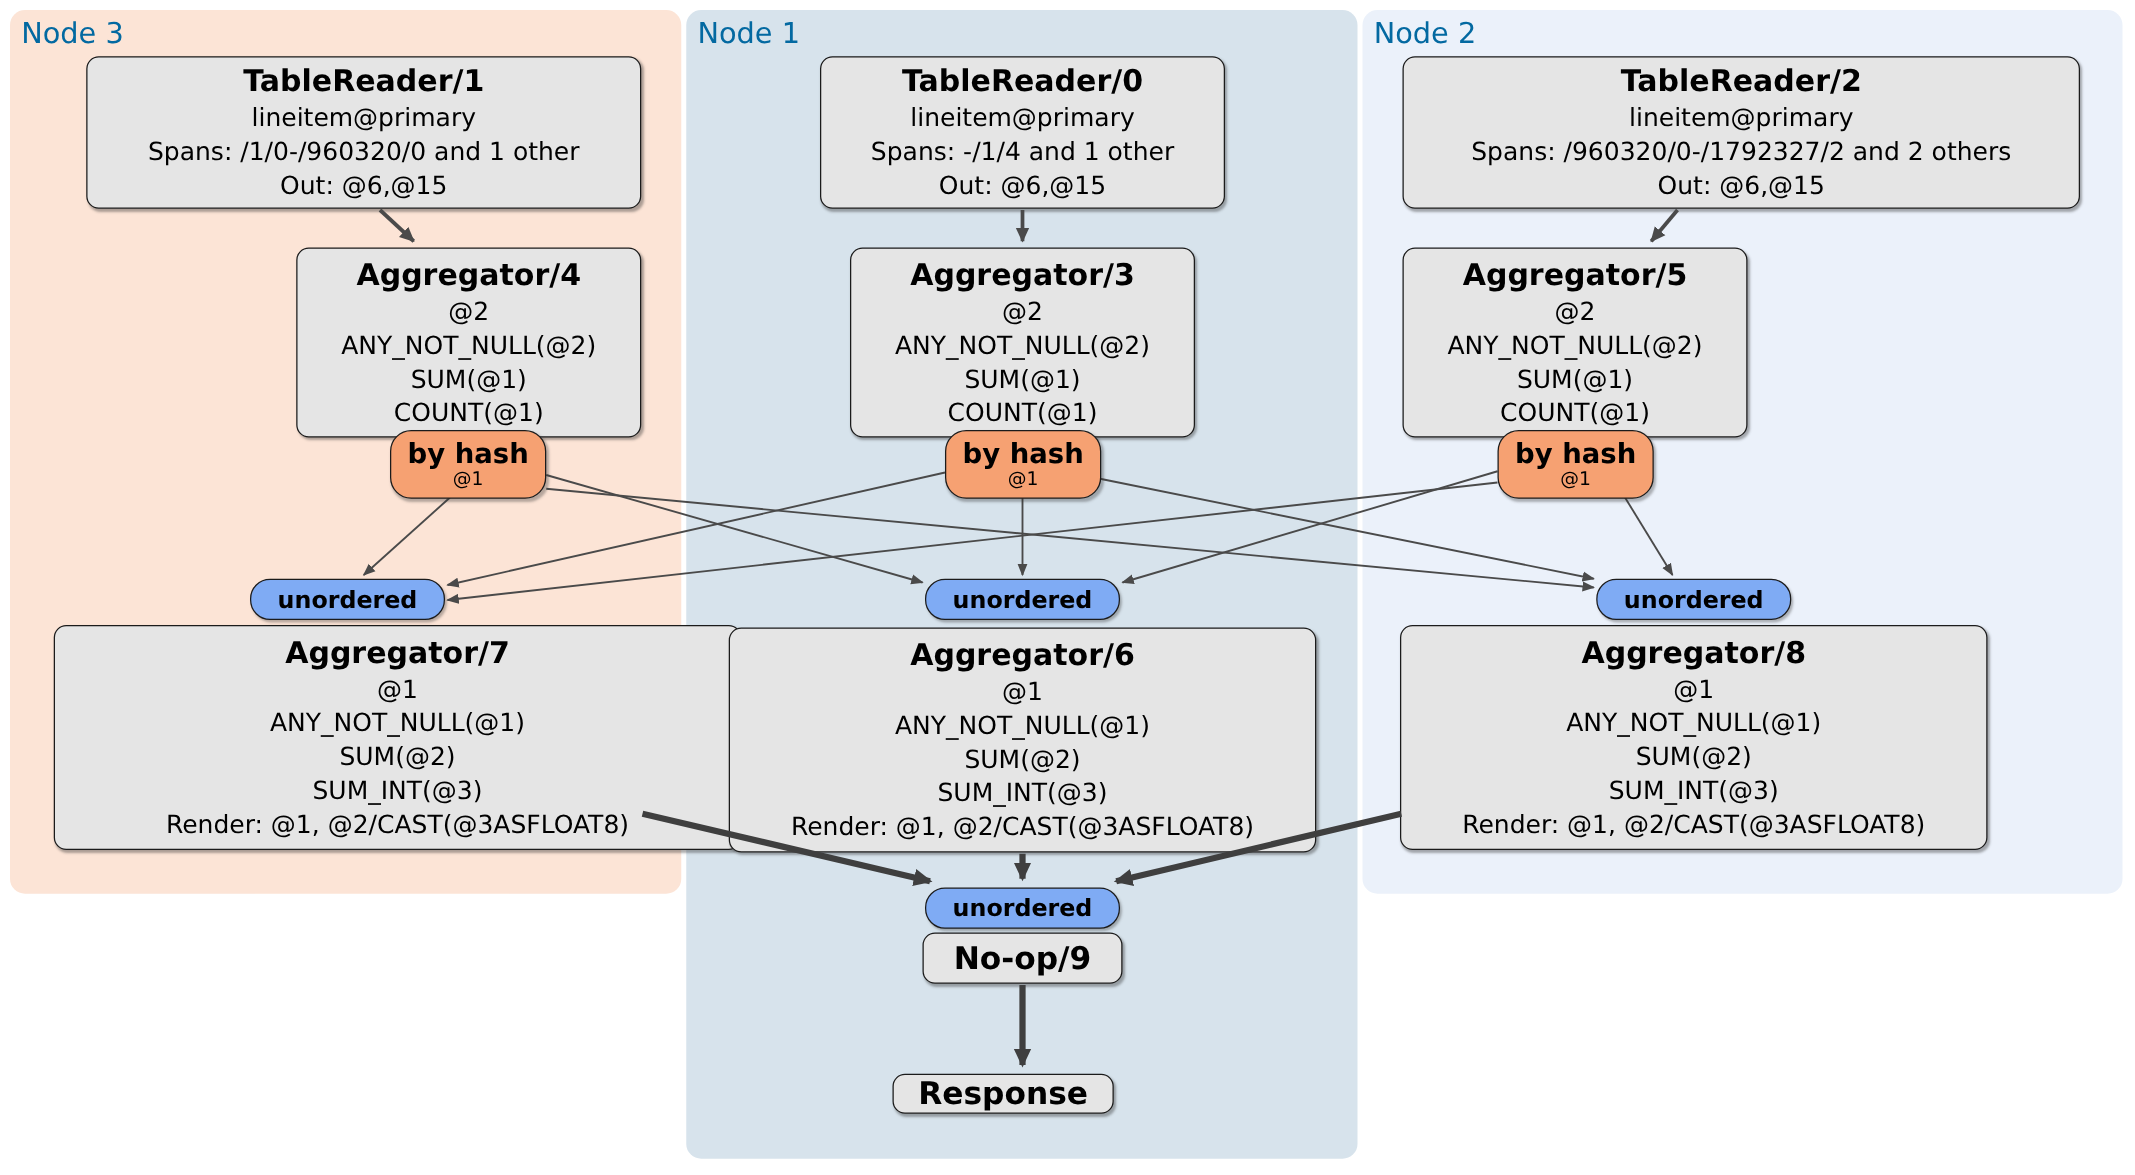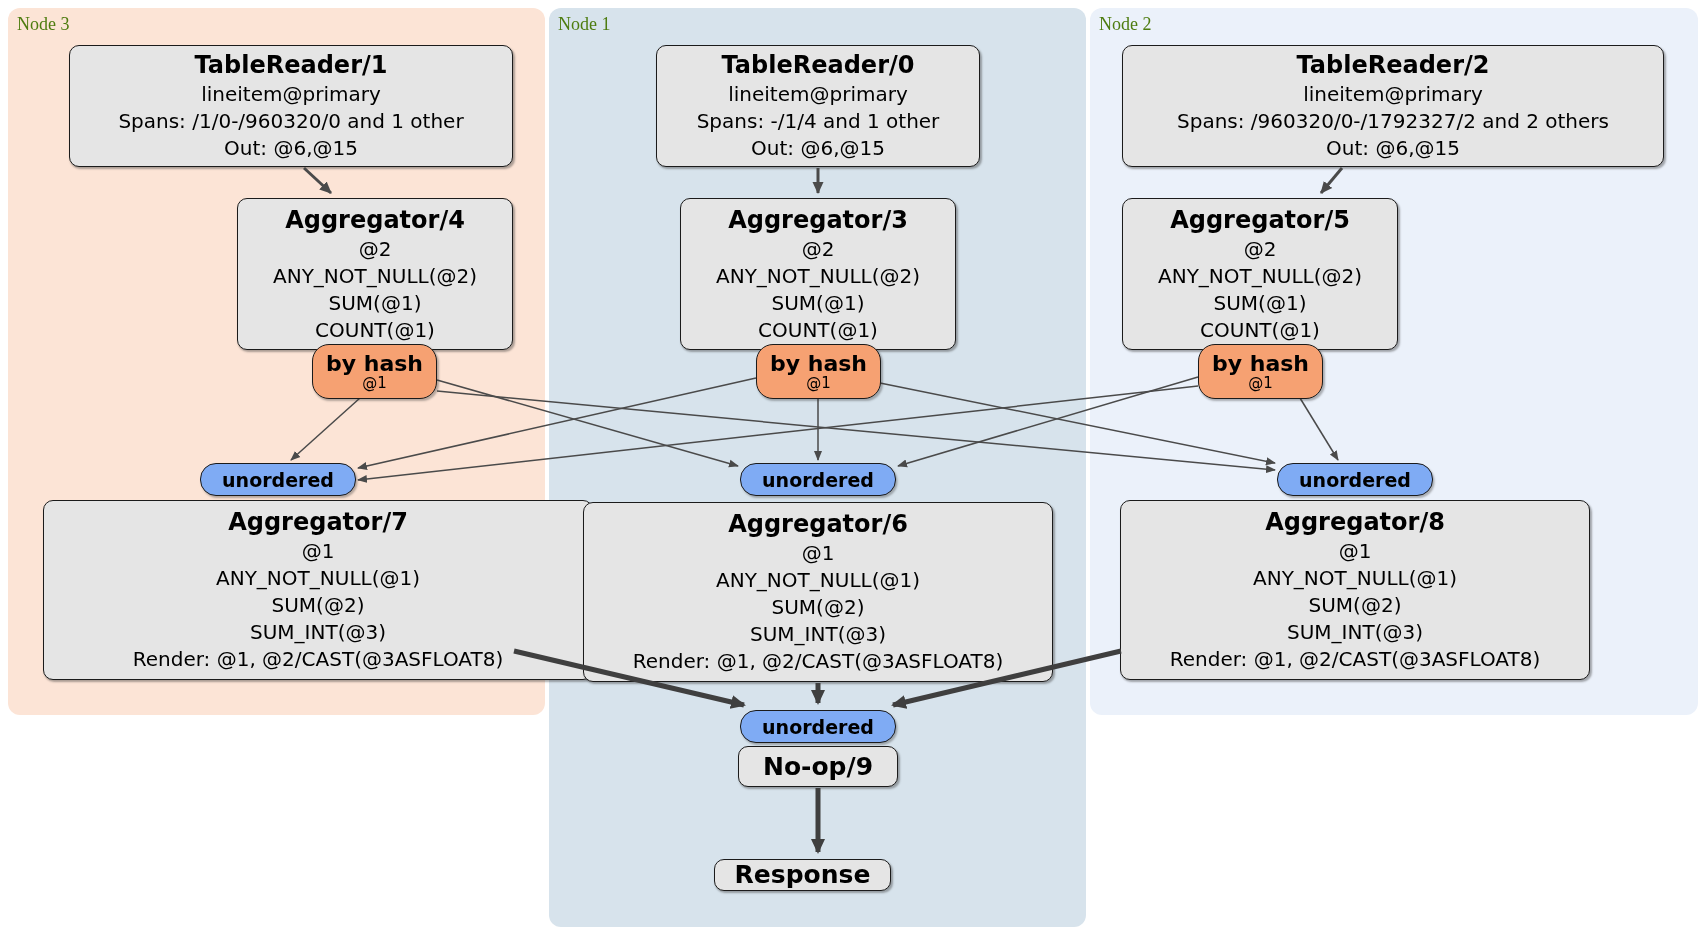--- a/index.html
+++ b/index.html
@@ -1,19 +1,19 @@
 <!DOCTYPE html>
 <html><head>
 <meta charset="utf-8">
 <style>
   html,body { margin:0; padding:0; background:#ffffff; font-family:"DejaVu Sans","Liberation Sans",sans-serif; color:#000; }
   .canvas { position:relative; width:1708px; height:940px; background:#ffffff; overflow:hidden; }
 
   .region { position:absolute; border-radius:12px; z-index:0; }
-  .rlabel { padding:6px 0 0 9px; font-size:18px; color:#4d7c0f;font-family:Liberation Serif, serif; }
+  .rlabel { padding:6px 0 0 9px; font-size:23px; color:#0369a1; }
 
   .opbox { position:absolute; box-sizing:border-box; background:#e5e5e5; border:1.5px solid #1b1b1b;
            border-radius:10px; display:flex; flex-direction:column; align-items:center; justify-content:center;
            text-align:center; z-index:1; box-shadow:1.5px 2px 2px rgba(50,50,50,.4); }
   .opbox .title { font-weight:700; font-size:24px; line-height:31px; white-space:nowrap; }
   .opbox .line  { font-size:20px; line-height:27px; white-space:nowrap; }
   .opbox.small .title { font-size:25px; line-height:30px; }
 
   .edges { position:absolute; left:0; top:0; z-index:2; pointer-events:none; }
   .e-thin  { stroke:#4a4a4a; stroke-width:1.5; fill:none; }

